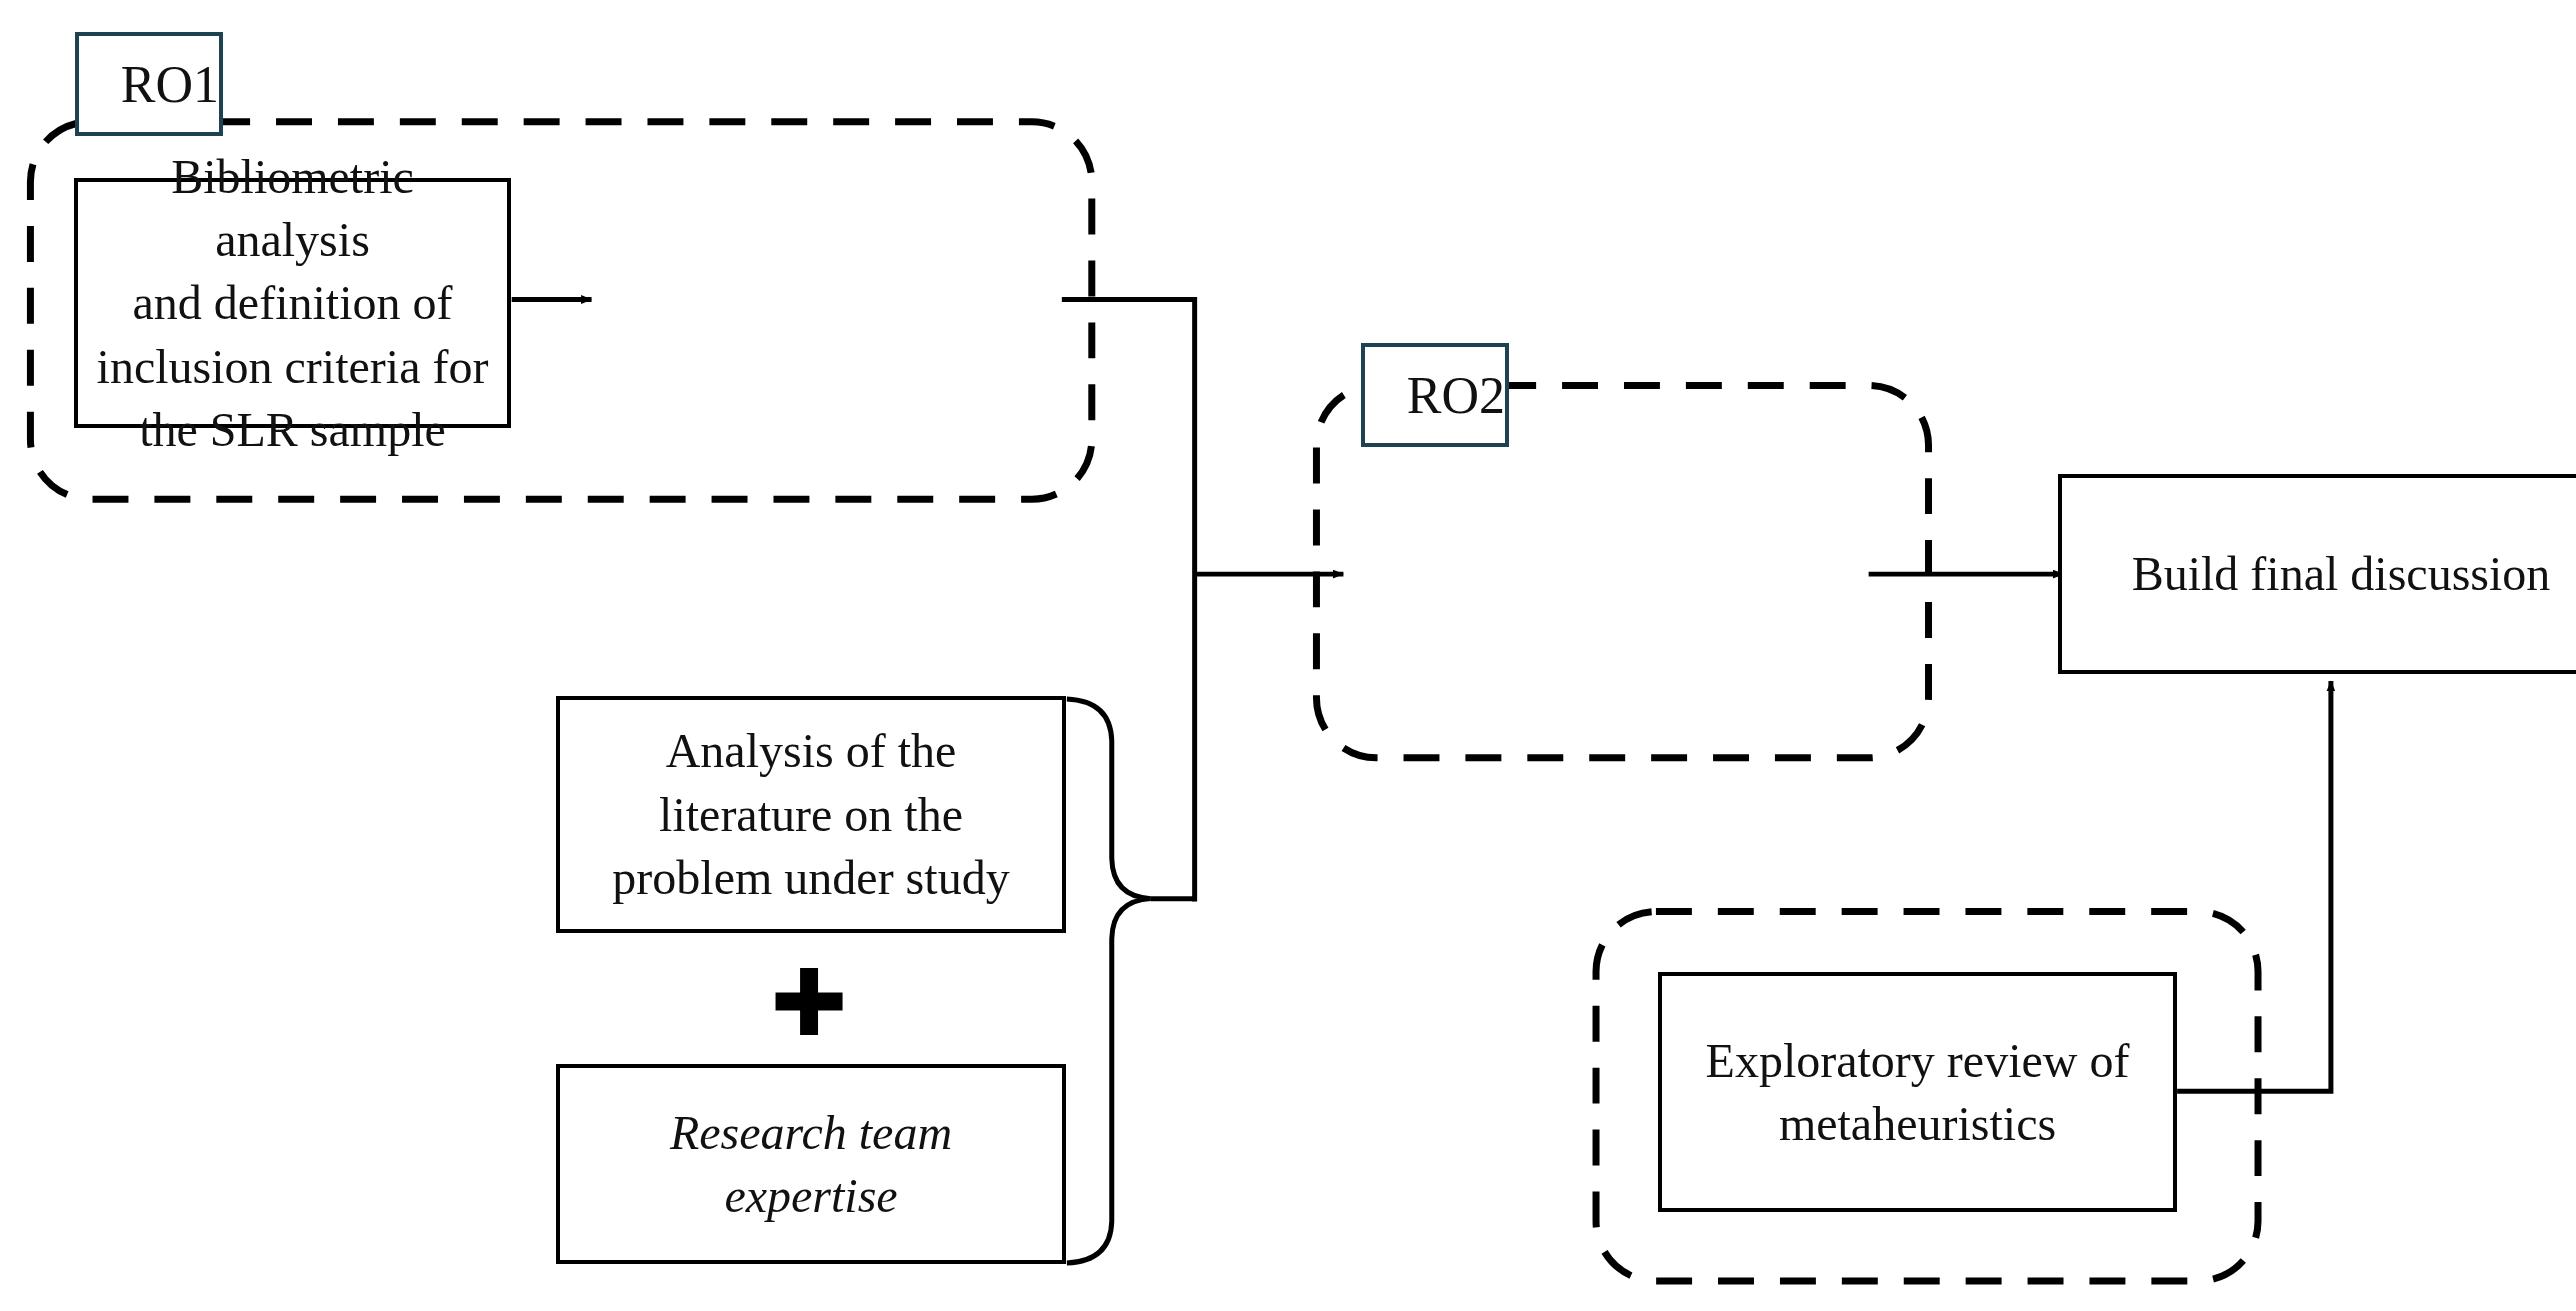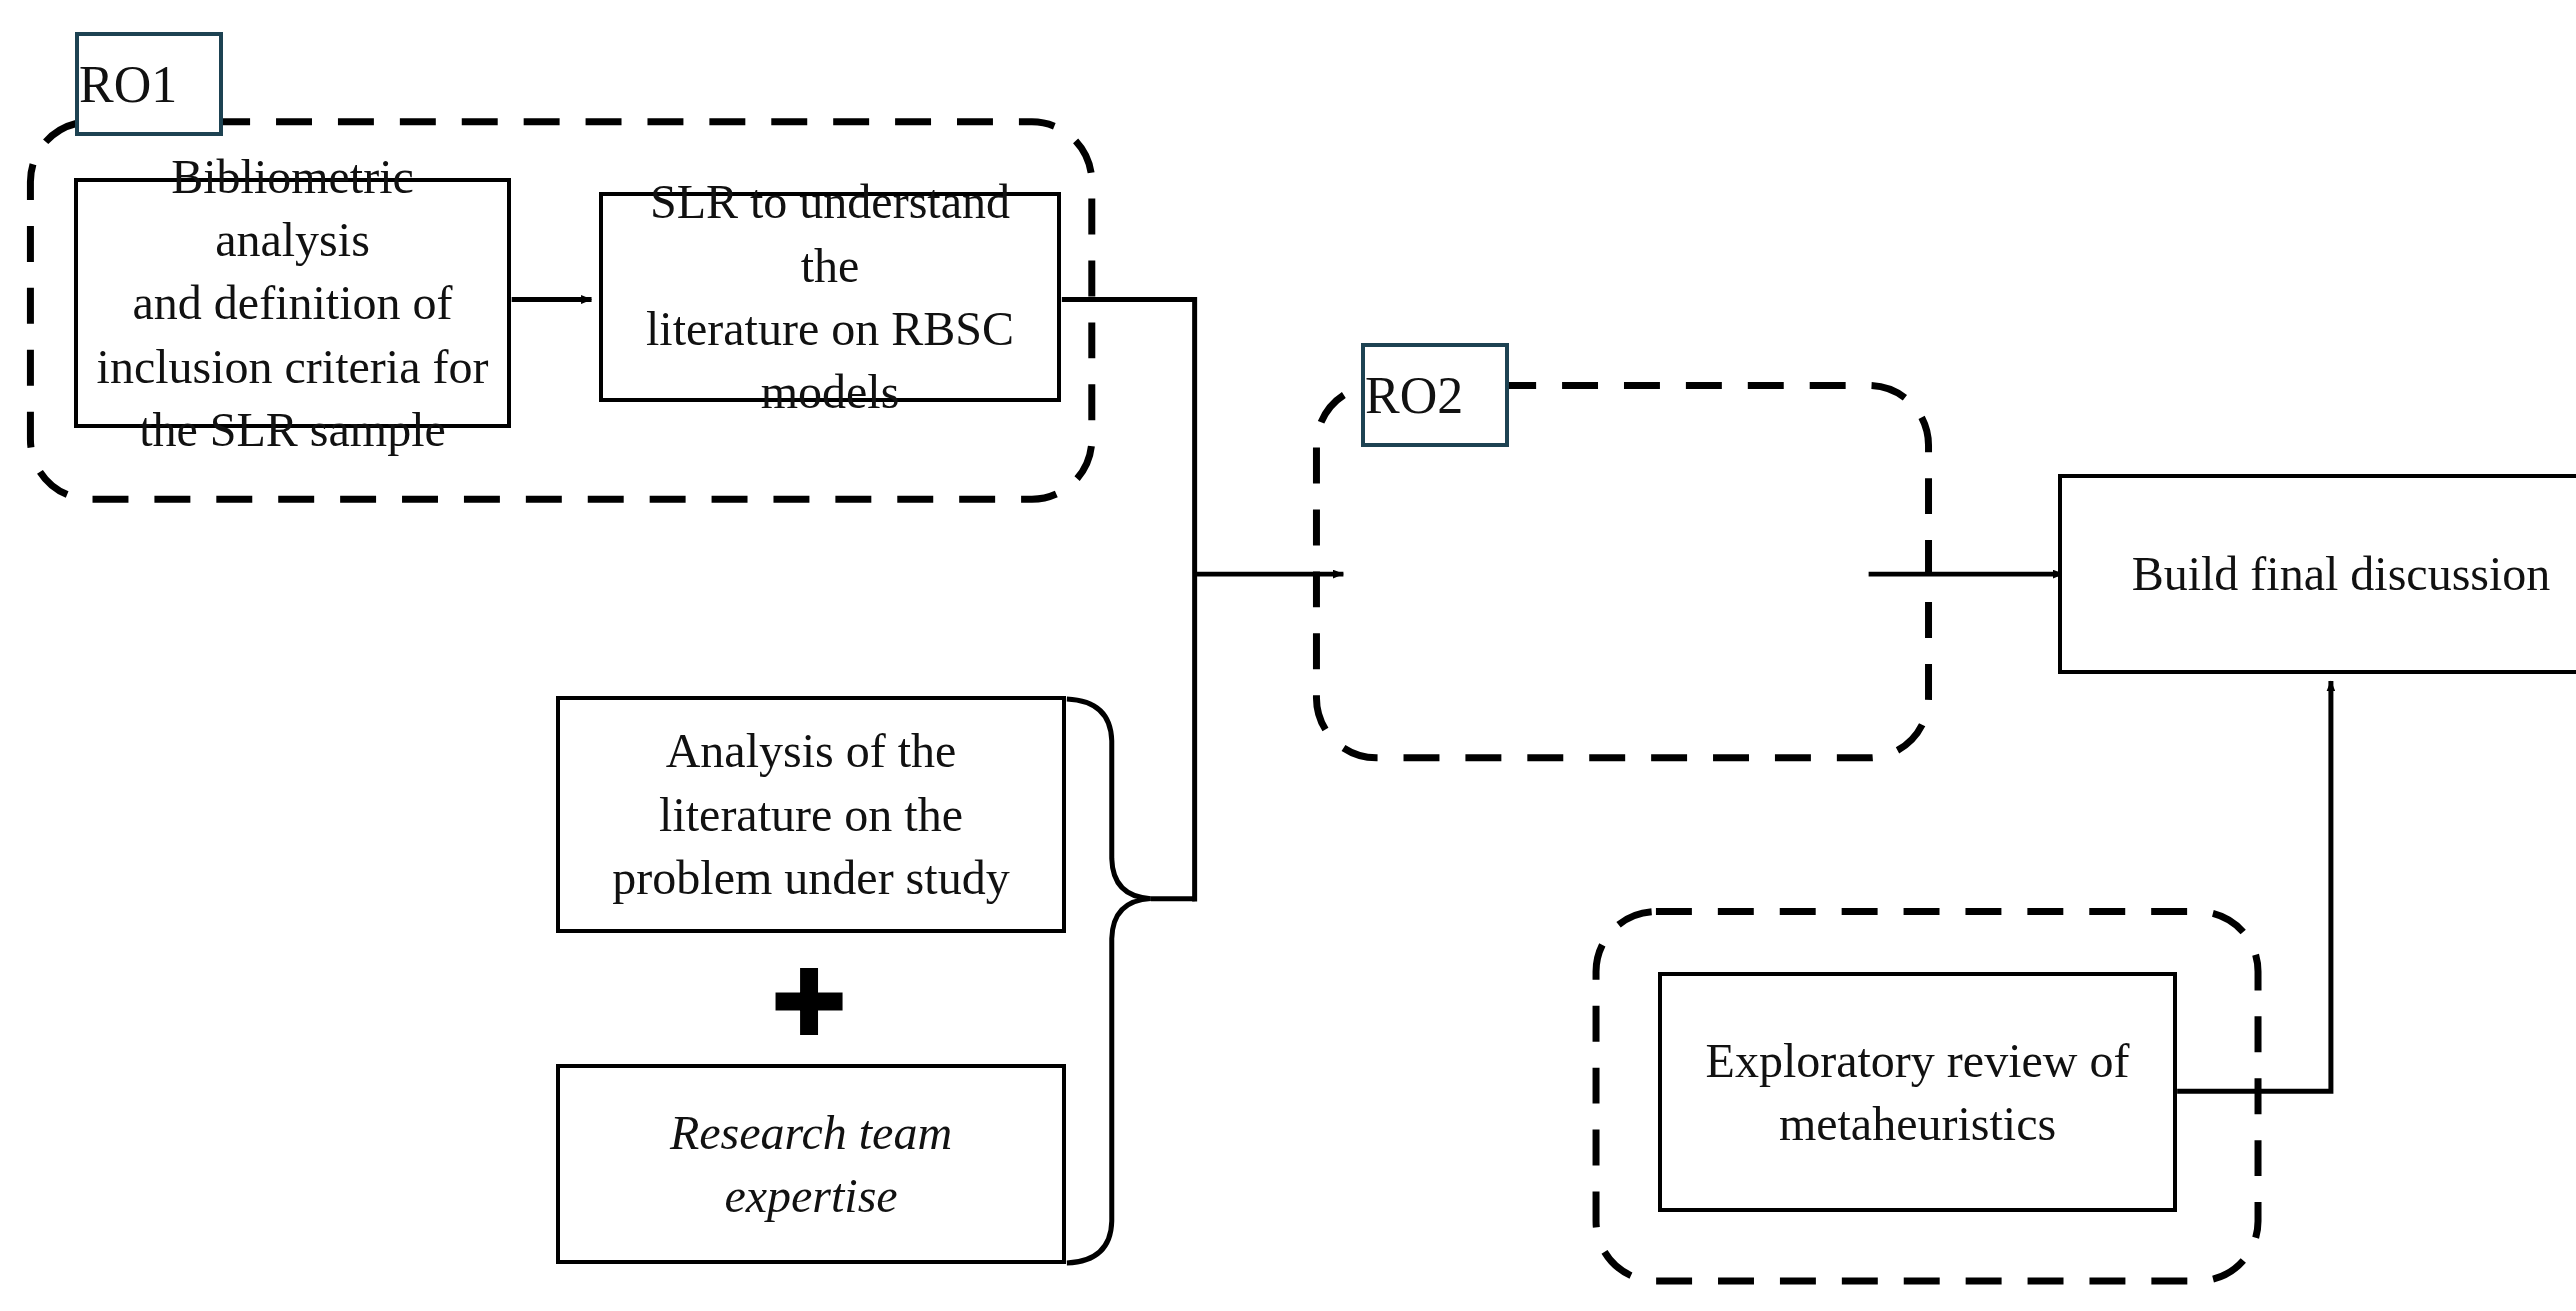--- a/index.html
+++ b/index.html
@@ -40,21 +40,21 @@
     width: 100%;
     white-space: pre-line;
   }
   .ro-tag {
     position: absolute;
     box-sizing: border-box;
     border: 4px solid #1d4252;
     background: #ffffff;
     display: flex;
     align-items: center;
-    justify-content: flex-start;
+    justify-content: flex-end;
     color: #111111;
     z-index: 5;
     font-family: Liberation Serif, serif;
   }
   .plus-glyph {
     position: absolute;
     font-family: "DejaVu Sans", sans-serif;
     font-weight: bold;
     color: #000000;
     line-height: 1;
@@ -109,25 +109,20 @@
   </div>
 
 
   <div class="node-box fs-48" style="left:74px; top:178px; width:437px; height:250px;">
     <span class="node-text">Bibliometric analysis
 and definition of
 inclusion criteria for
 the SLR sample</span>
   </div>
 
-  <div class="node-box fs-48" style="left:599px; top:192px; width:462px; height:210px;">
-    <span class="node-text">SLR to understand  the
-literature on RBSC
-models</span>
-  </div>
 
   <div class="node-box fs-48" style="left:556px; top:696px; width:510px; height:237px;">
     <span class="node-text">Analysis  of the
 literature on the
 problem under study</span>
   </div>
 
   <div class="plus-glyph" style="left:759px; top:954px; width:100px; height:100px; font-size:92px;">
     <span>✚</span>
   </div>

